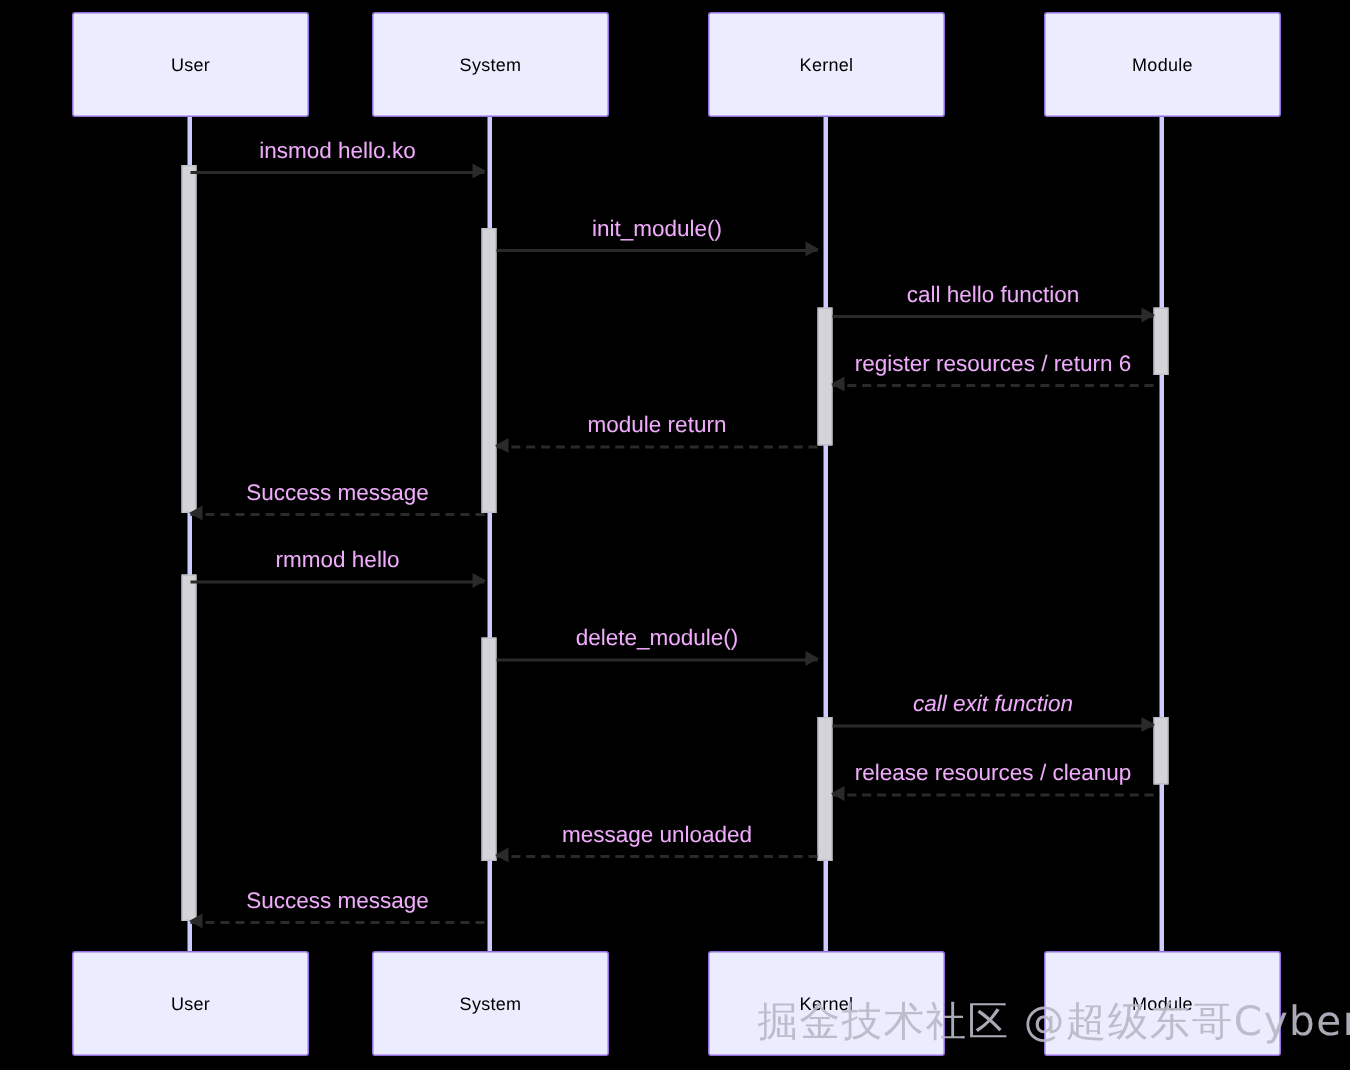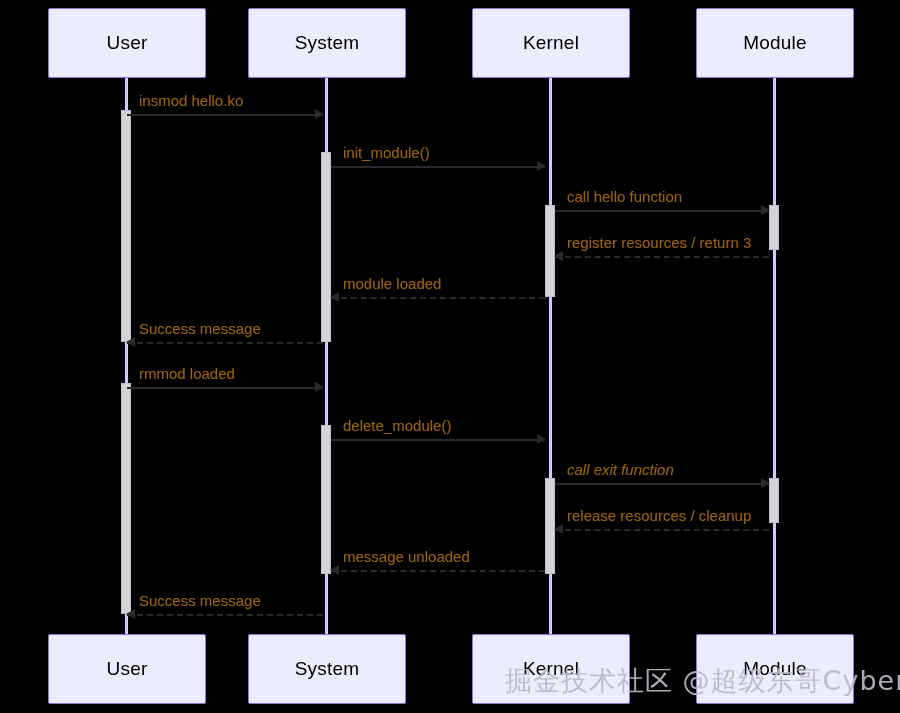--- a/index.html
+++ b/index.html
@@ -12,21 +12,21 @@
 
   
   .actor-box{
     position:absolute;
     background:#ECECFF;
     border:1px solid #9370DB;
     border-radius:2px;
     box-sizing:border-box;
     display:flex;align-items:center;justify-content:center;
     color:#000000;
-    font-size:19px;
+    font-size:12px;
     letter-spacing:.2px;
   }
 
   
   .lifeline{
     position:absolute;
     width:3px;
     background:#CCCCFF;
   }
 
@@ -51,23 +51,24 @@
   .msg .head{
     position:absolute;top:-5px;
     width:0;height:0;
     border-top:5px solid transparent;
     border-bottom:5px solid transparent;
   }
   .msg.right .head{right:-1px;border-left:9px solid #2a2a2a;}
   .msg.left  .head{left:-1px; border-right:9px solid #2a2a2a;}
   .msg .label{
     position:absolute;
-    left:12px;right:0;
+    left:0;right:0;
     bottom:6px;
-    color:#a16207;
+    text-align:center;
+    color:#f0abfc;
     font-size:15px;
     white-space:nowrap;
     text-shadow:0 0 1px #1d1d1d;
   }
 
   
   #watermark{
     position:absolute;
     left:505px;top:663px;
     font-size:27px;
@@ -136,42 +137,42 @@
   <div class="msg right" style="left:555px;top:210px;width:214px;">
     <div class="line"></div>
     <div class="head"></div>
     <div class="label">call hello function</div>
   </div>
 
    Kernel : register resources / return 0 --&gt;
   <div class="msg left dashed" style="left:555px;top:256px;width:214px;">
     <div class="line"></div>
     <div class="head"></div>
-    <div class="label">register resources / return 3</div>
+    <div class="label">register resources / return 6</div>
   </div>
 
    System : module loaded --&gt;
   <div class="msg left dashed" style="left:331px;top:297px;width:214px;">
     <div class="line"></div>
     <div class="head"></div>
-    <div class="label">module loaded</div>
+    <div class="label">module return</div>
   </div>
 
    User : Success message --&gt;
   <div class="msg left dashed" style="left:127px;top:342px;width:196px;">
     <div class="line"></div>
     <div class="head"></div>
     <div class="label">Success message</div>
   </div>
 
   
   <div class="msg right" style="left:127px;top:387px;width:196px;">
     <div class="line"></div>
     <div class="head"></div>
-    <div class="label">rmmod loaded</div>
+    <div class="label">rmmod hello</div>
   </div>
 
   
   <div class="msg right" style="left:331px;top:439px;width:214px;">
     <div class="line"></div>
     <div class="head"></div>
     <div class="label">delete_module()</div>
   </div>
 
   

